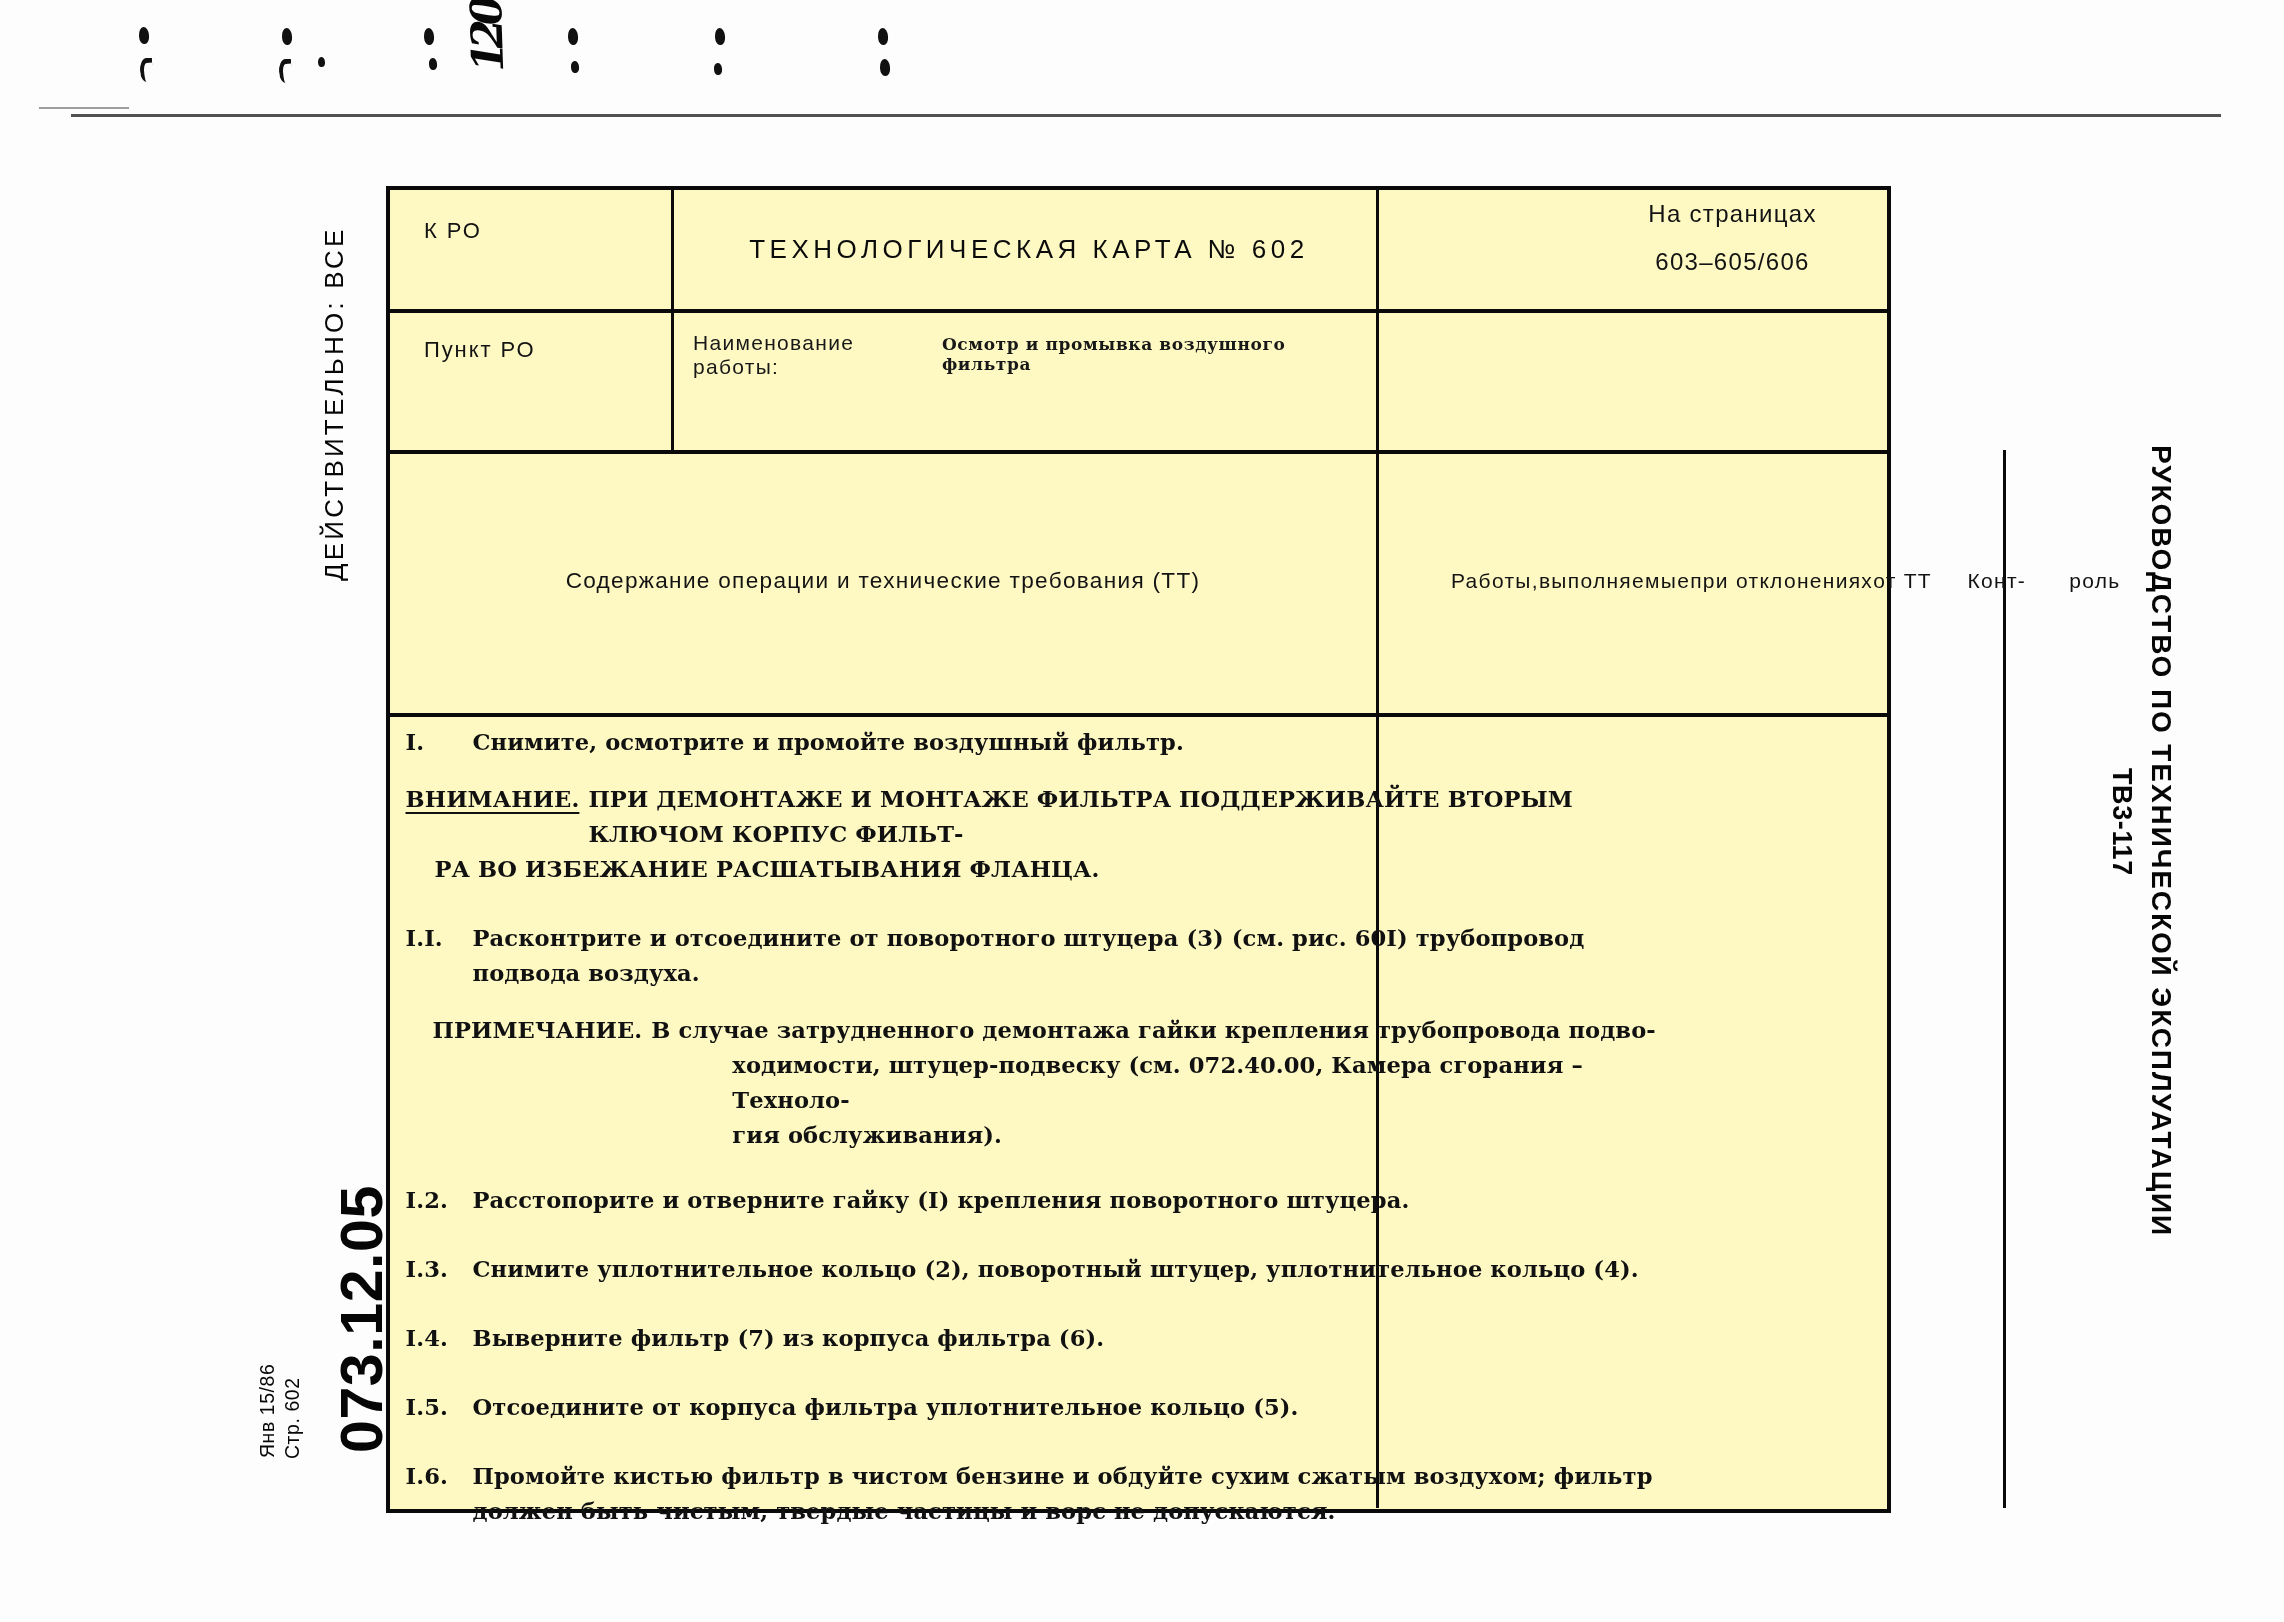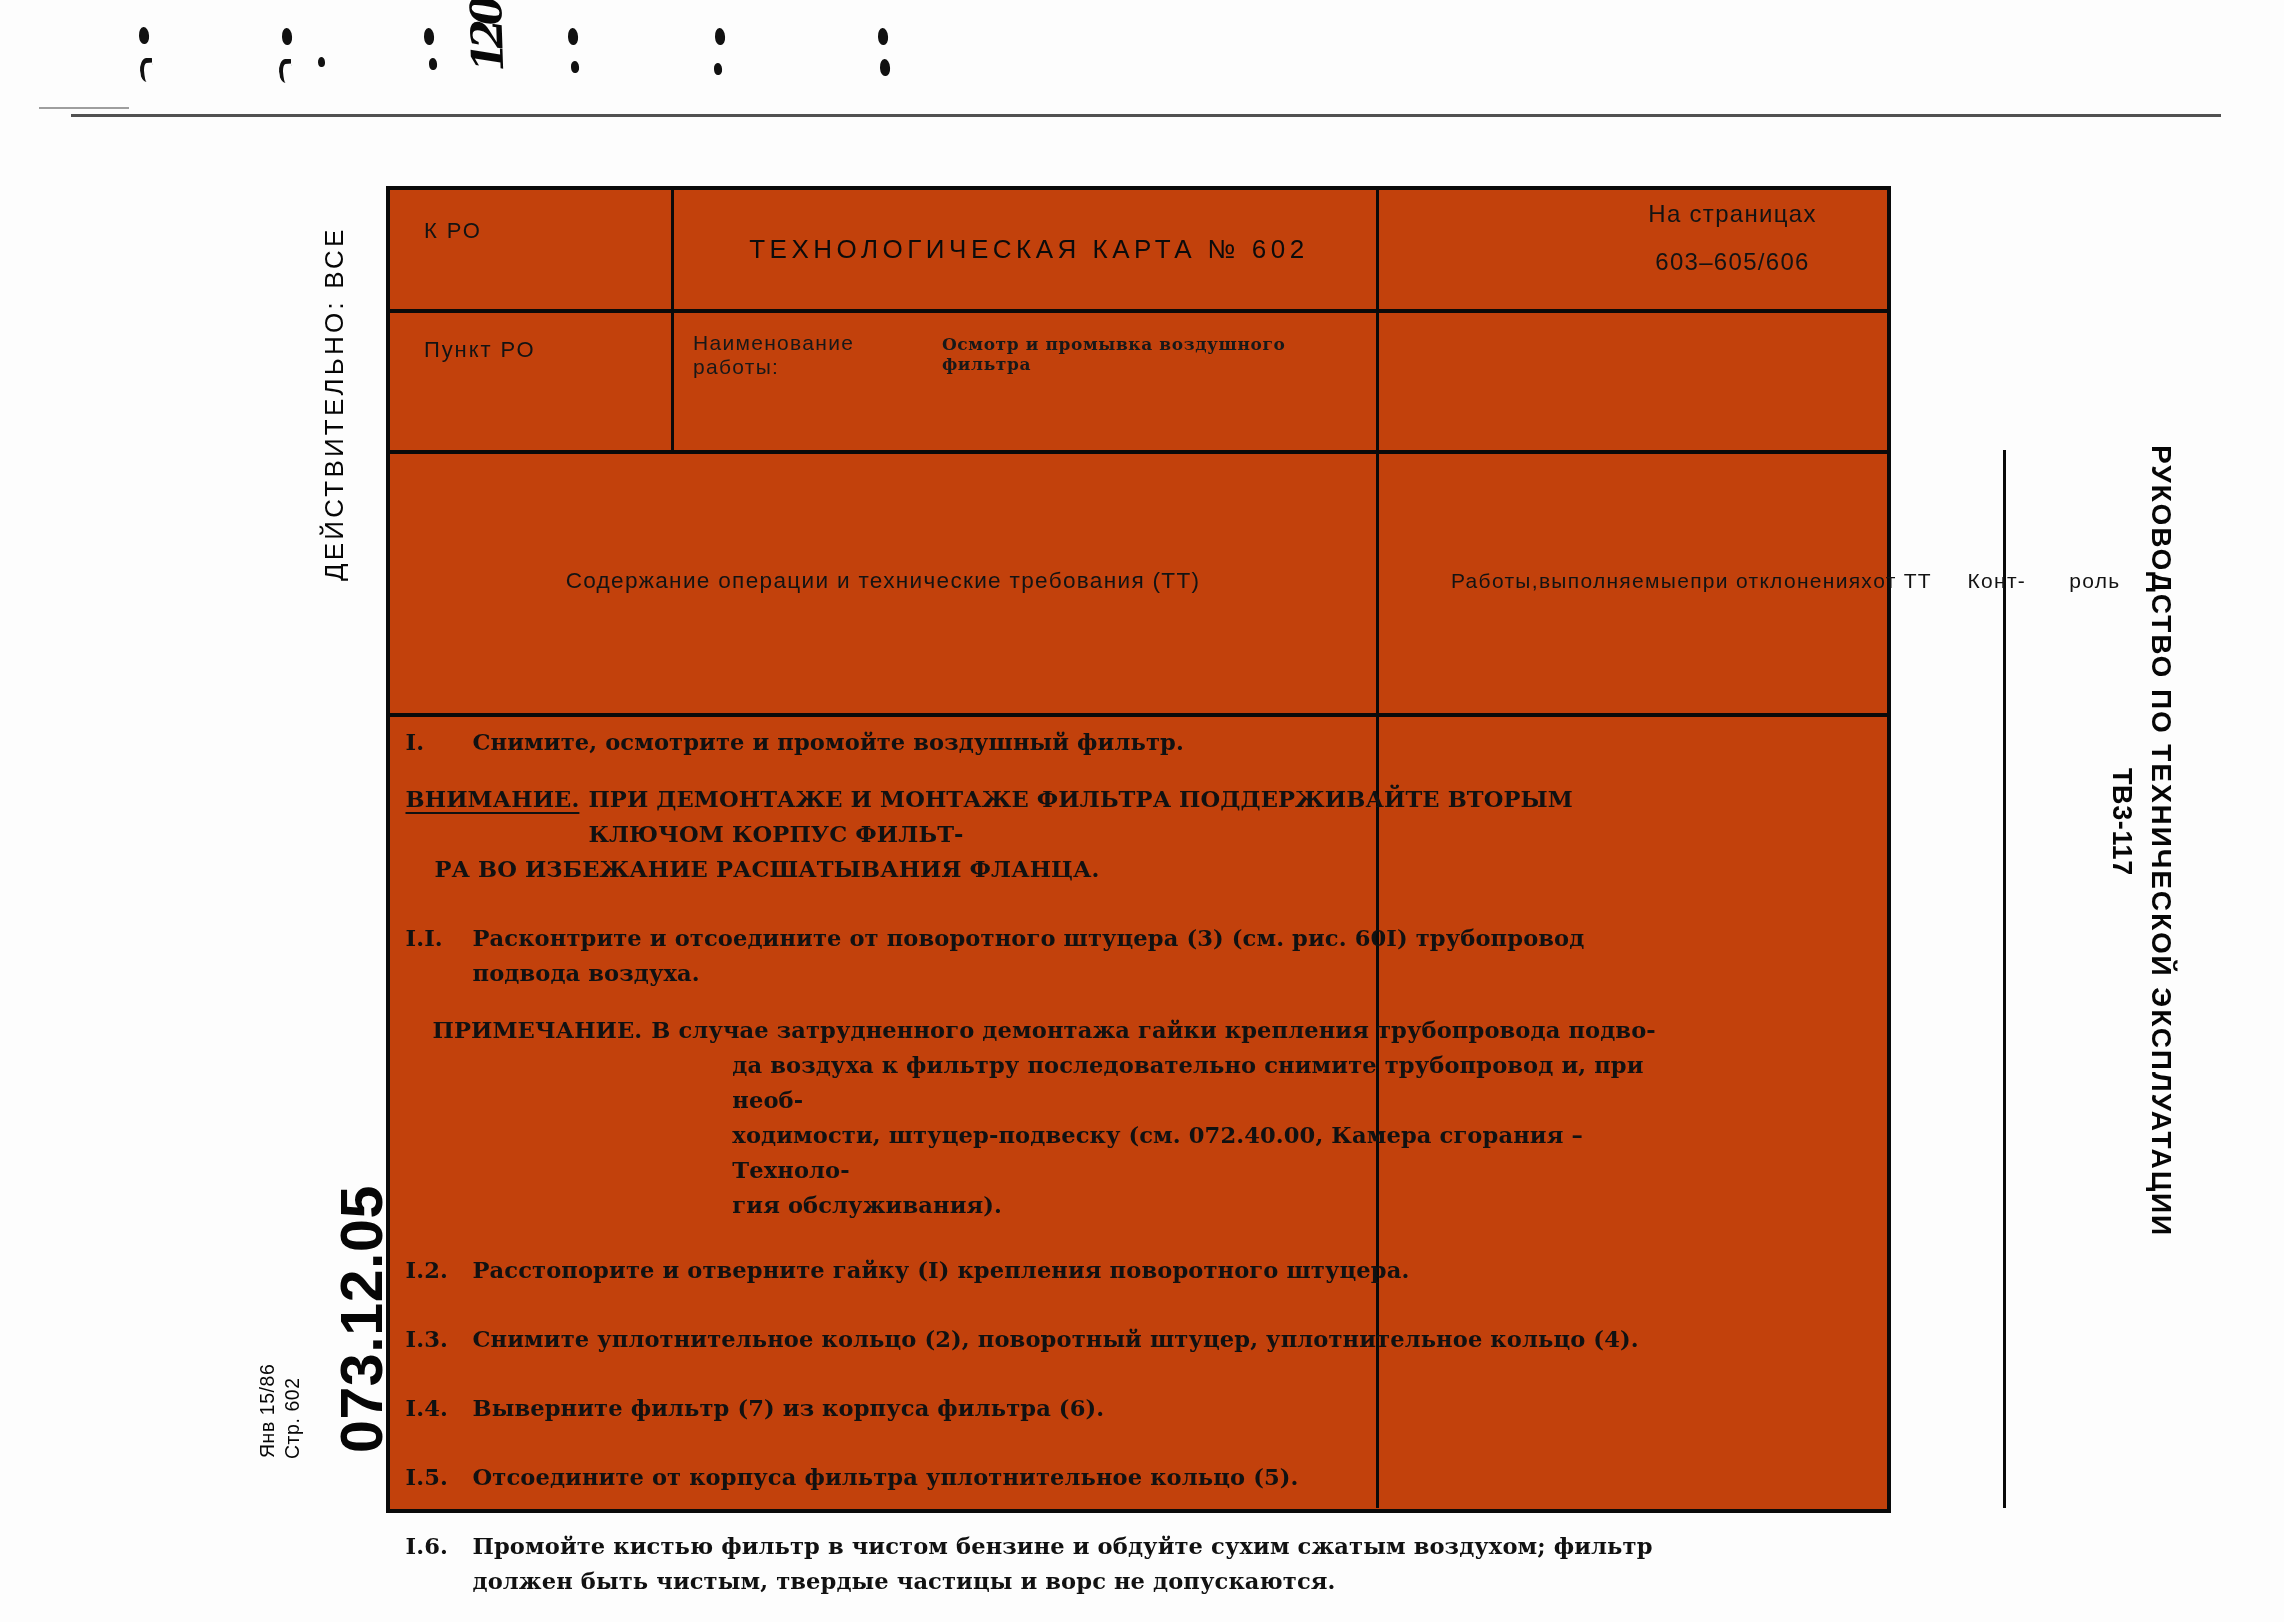--- a/index.html
+++ b/index.html
@@ -99,21 +99,21 @@
 
   
   #card {
     position: absolute;
     left: 386px;
     top: 186px;
     width: 1505px;
     height: 1327px;
     border: 4.5px solid #0a0a0a;
     box-sizing: border-box;
-    background: #c2410c;
+    background: #fef9c3;
   }
   .hline {
     position: absolute;
     left: 0;
     right: 0;
     height: 3.9px;
     background: #0a0a0a;
   }
   .vline {
     position: absolute;
@@ -326,21 +326,20 @@
         <div class="step-body">
           <p>Расконтрите и отсоедините от поворотного штуцера (3) (см. рис. 60I) трубопровод</p>
           <p>подвода воздуха.</p>
         </div>
       </div>
 
       <div class="note">
         <span class="note-word">ПРИМЕЧАНИЕ.</span>
         <div class="note-text">
           <p>В случае затрудненного демонтажа гайки крепления трубопровода подво-</p>
-          <p>да воздуха к фильтру последовательно снимите трубопровод и, при необ-</p>
           <p>ходимости, штуцер-подвеску (см. 072.40.00, Камера сгорания – Техноло-</p>
           <p>гия обслуживания).</p>
         </div>
       </div>
 
       <div class="step" style="margin-bottom:34px;">
         <span class="step-num">I.2.</span>
         <div class="step-body">
           <p>Расстопорите и отверните гайку (I) крепления поворотного штуцера.</p>
         </div>

